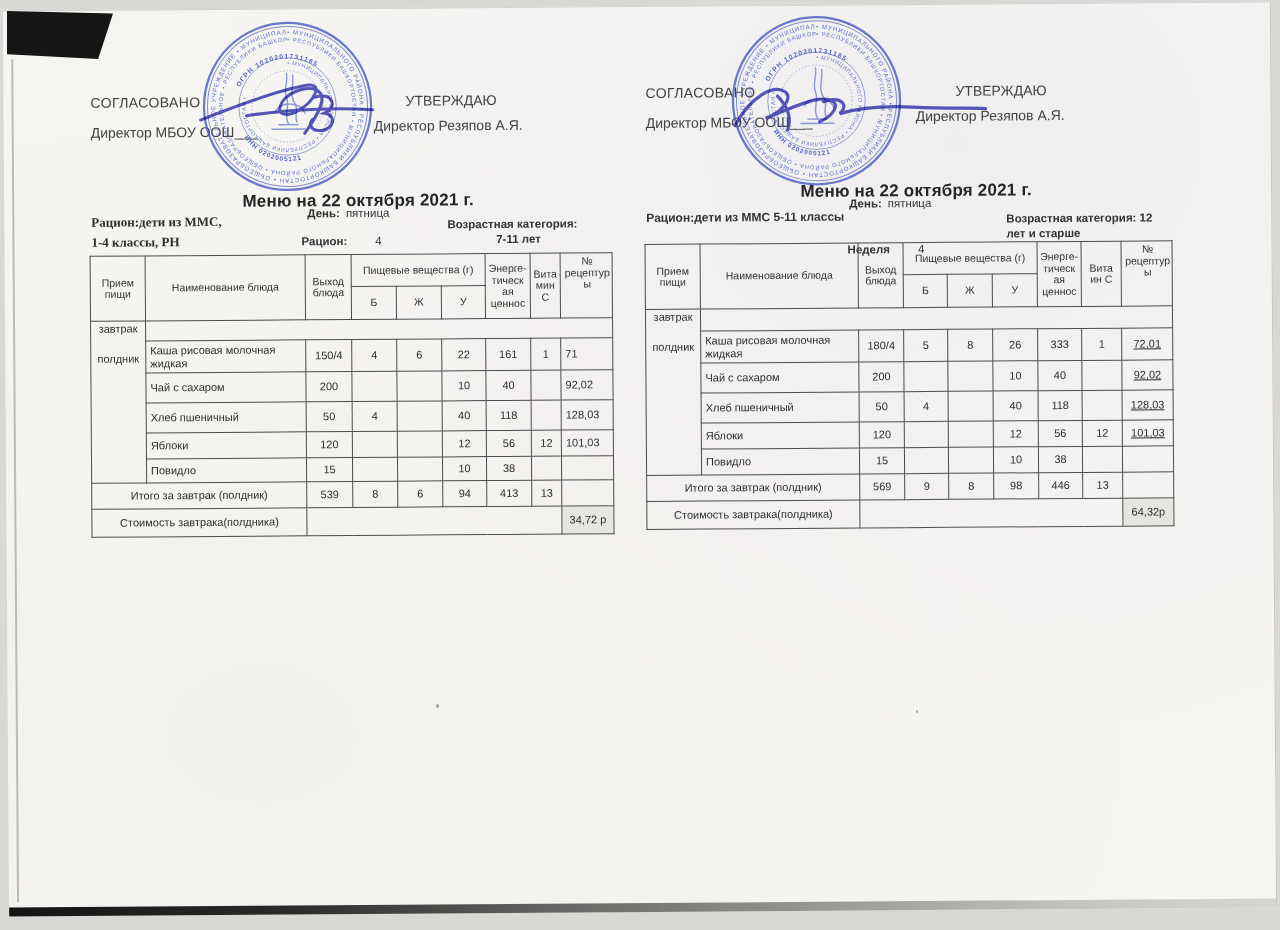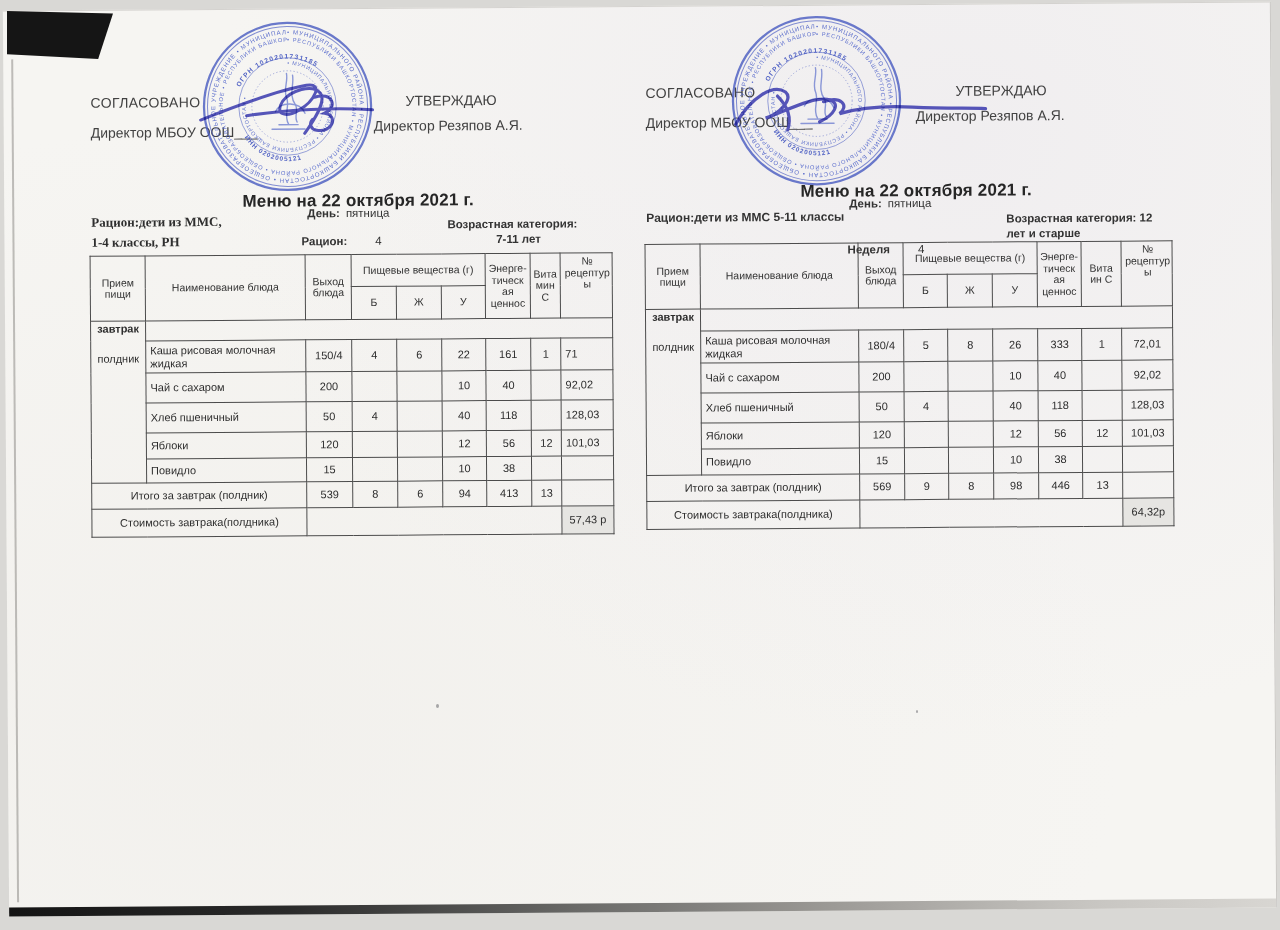--- a/index.html
+++ b/index.html
@@ -55,23 +55,23 @@
   .menu0 .age-line2{text-align:center;}
 
   .mtable{position:absolute;left:0;border-collapse:collapse;table-layout:fixed;color:#2d2d2d;z-index:1;}
   .menu0 .mtable{top:167px;} .menu1 .mtable{top:165px;}
   .mtable th,.mtable td{border:1.6px solid #4c4c4c;padding:1px 2px;font-weight:normal;overflow:hidden;}
   .mtable th{font-size:10.5px;line-height:11.5px;text-align:center;vertical-align:middle;color:#333;}
   .th-recipe{text-align:left;vertical-align:top !important;padding:2px 1px 0 3px !important;}
   .mtable td{font-size:11px;text-align:center;line-height:12.5px;}
   td.name{text-align:left;padding-left:4px;}
   .meal-cell{vertical-align:top;text-align:left;padding:4px 1px 0 3px;font-size:11.5px;line-height:13px;}
-  .meal1{font-weight:bold;} .meal2{margin-top:17px;}
+  .meal1{font-weight:normal;} .meal2{margin-top:17px;}
   .menu0 td.recipe{text-align:left;padding-left:4px;}
-  .menu1 td.recipe{text-align:center;}
+  .menu1 td.recipe{text-align:center;text-decoration:underline;}
   .tlabel{font-weight:bold;text-align:left;padding-left:4px;font-size:11.5px;}
   .boldv{font-weight:bold;}
   .cval{font-weight:bold;font-size:12.5px;background:#e6e5e2;}
   .speck{position:absolute;background:rgba(90,90,95,.5);border-radius:50%;}
 </style>
 </head>
 <body>
 
 <svg width="0" height="0" style="position:absolute">
   <symbol id="seal" viewBox="0 0 200 200">
@@ -248,21 +248,21 @@
             <td>8</td>
             <td>6</td>
             <td>94</td>
             <td>413</td>
             <td>13</td>
             <td class="recipe"></td>
           </tr>
           <tr style="height:28px">
             <td colspan="2" class="tlabel">Стоимость завтрака(полдника)</td>
             <td colspan="6"></td>
-            <td class="cval">57,43 р</td>
+            <td class="cval">34,72 р</td>
           </tr>
         </tbody>
       </table>
     </section>
 
     <section class="menu menu1">
       <div class="sig-row">
         <div class="agree">
           <div class="l1">СОГЛАСОВАНО</div>
           <div class="l2">Директор МБОУ ООШ___</div>

